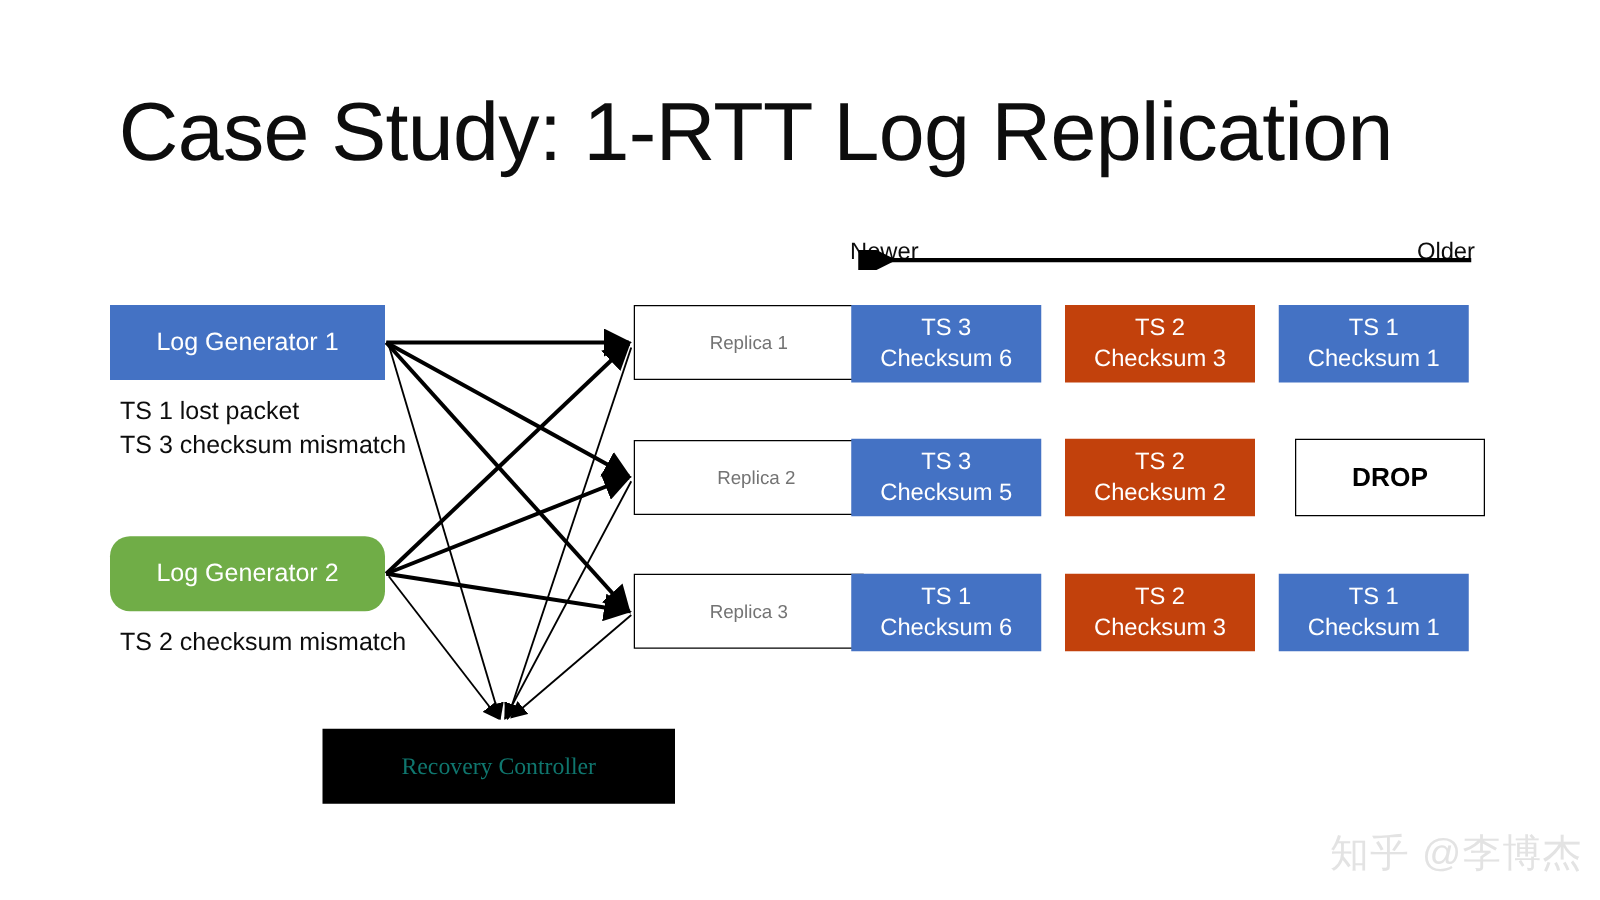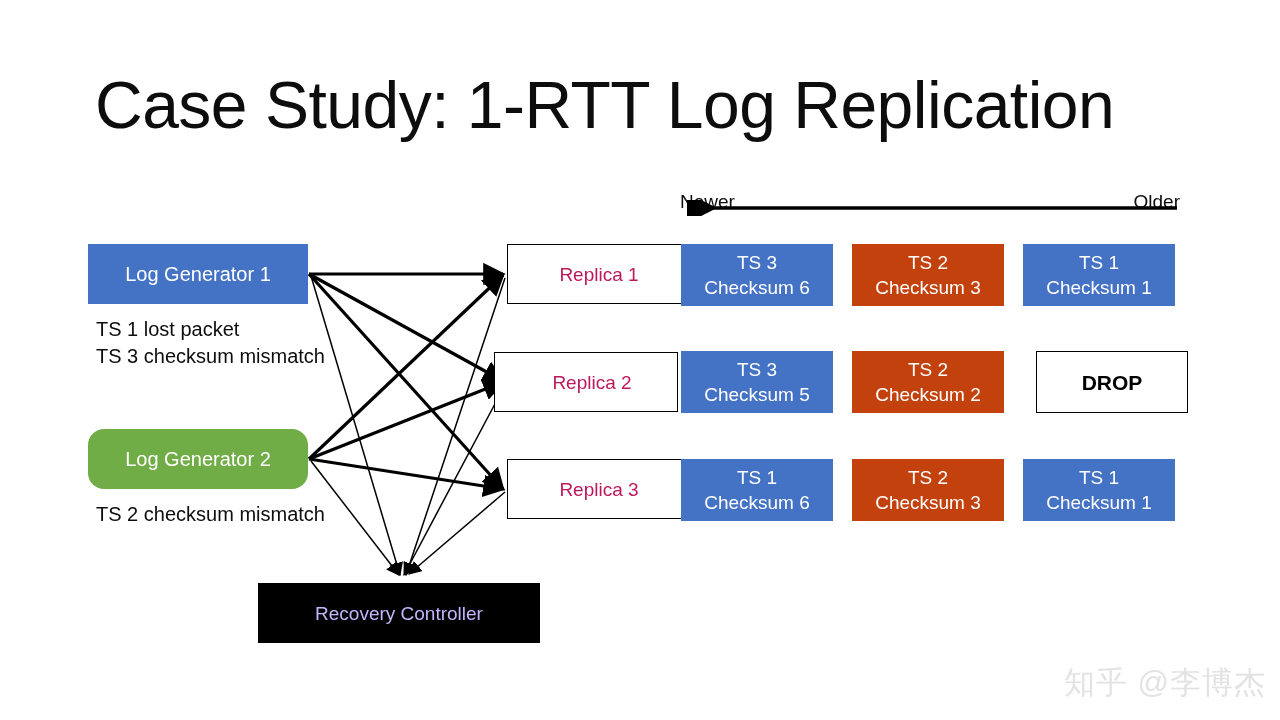--- a/index.html
+++ b/index.html
@@ -97,30 +97,31 @@
     text-align: center;
   }
   .node.gen.blue { background: #4472c4; }
   .node.gen.green { background: #70ad47; }
 
   .node.replica {
     width: 184px;
     height: 60px;
     background: #ffffff;
     border: 1.4px solid #000000;
-    color: #be185d;
-    font-size: 19px;
+    color: #737373;
+    font-size: 15px;
   }
 
   .node.controller {
     width: 282px;
     height: 60px;
     background: #000000;
-    color: #c4b5fd;
-    font-size: 19px;
+    color: #0f766e;
+    font-size: 19px;
+    font-family: Liberation Serif, serif;
   }
 
   
   .note {
     position: absolute;
     font-size: 20px;
     line-height: 27px;
     color: #0d0d0d;
     white-space: pre-line;
   }
@@ -231,21 +232,21 @@
 TS 3 checksum mismatch</div>
 
   <div class="node gen green" style="left:88px; top:429px;border-radius:16px;">
     <span>Log Generator 2</span>
   </div>
   <div class="note" style="left:96px; top:501px;">TS 2 checksum mismatch</div>
 
   <div class="node replica" style="left:507px; top:244px;">
     <span>Replica 1</span>
   </div>
-  <div class="node replica" style="left:494px; top:352px;padding-left:12px;">
+  <div class="node replica" style="left:507px; top:352px;padding-left:12px;">
     <span>Replica 2</span>
   </div>
   <div class="node replica" style="left:507px; top:459px;">
     <span>Replica 3</span>
   </div>
 
   <div class="node controller" style="left:258px; top:583px;">
     <span>Recovery Controller</span>
   </div>
 

